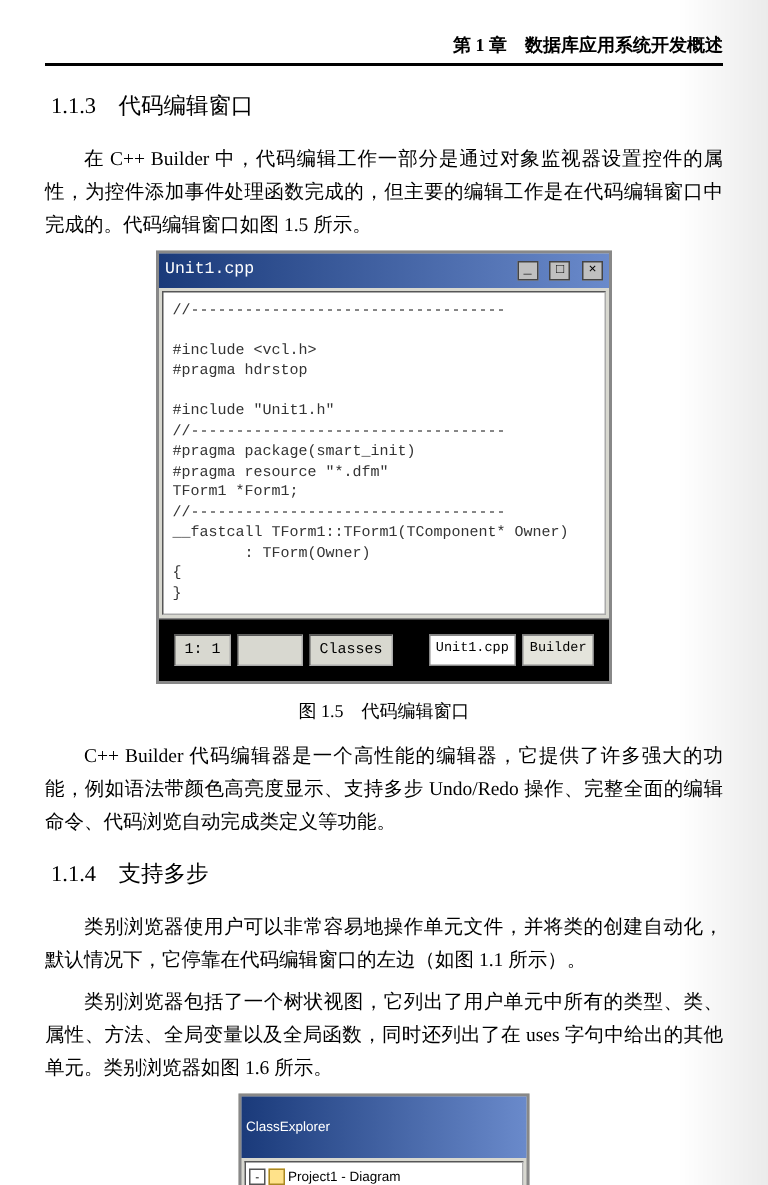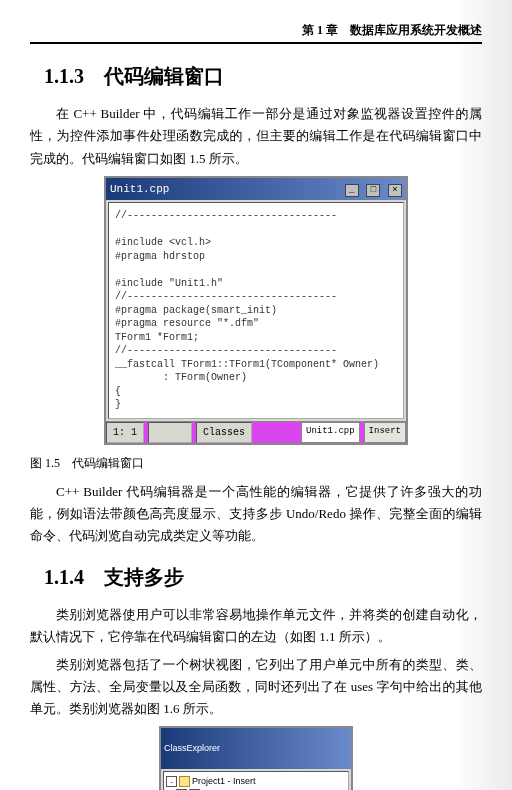--- a/index.html
+++ b/index.html
@@ -15,34 +15,35 @@
   }
   .chapter-header {
     text-align: right;
     font-weight: bold;
     font-size: 12px;
     border-bottom: 2px solid #000;
     padding-bottom: 2px;
     margin-bottom: 15px;
   }
   .section-heading {
-    font-weight: bold;
-    font-size: 20px;
-    margin: 12px 0 10px 14px;
+    font-weight: normal;
+    font-size: 15px;
+    margin: 12px 0 10px 4px;
   }
   .body-text {
     text-indent: 2em;
     margin: 6px 0;
     text-align: justify;
   }
   .figure {
     margin: 0 auto;
     text-align: center;
   }
   .fig-caption {
+    text-align: center;
     font-size: 12px;
     margin: 8px 0;
   }
   
   .win {
     display: inline-block;
     text-align: left;
     border: 2px solid #888;
     background: #d8d8d0;
     font-family: "Courier New", monospace;
@@ -77,23 +78,23 @@
     border: 1px inset #aaa;
     margin: 2px;
     white-space: pre;
     overflow: hidden;
     font-size: 10px;
     line-height: 1.35;
   }
   .statusbar {
     display: flex;
     gap: 4px;
-    padding: 0;
+    padding: 10px;
     font-size: 10px;
-    background: #d946ef;
+    background: #000000;
     border-top: 1px solid #888;
     font-family: Liberation Mono, monospace;
   }
   .sb-panel {
     border: 1px inset #aaa;
     padding: 1px 6px;
     background: #d8d8d0;
   }
   .sb-tab {
     border: 1px solid #888;
@@ -184,37 +185,37 @@
 __fastcall TForm1::TForm1(TComponent* Owner)
         : TForm(Owner)
 {
 }</div>
     <div class="statusbar">
       <span class="sb-panel">1: 1</span>
       <span class="sb-panel" style="width:30px"></span>
       <span class="sb-panel">Classes</span>
       <span style="flex:1"></span>
       <span class="sb-tab active">Unit1.cpp</span>
-      <span class="sb-tab">Insert</span>
+      <span class="sb-tab">Builder</span>
     </div>
   </div>
 </div>
 <div class="fig-caption">图 1.5　代码编辑窗口</div>
 
 <p class="body-text">C++ Builder 代码编辑器是一个高性能的编辑器，它提供了许多强大的功能，例如语法带颜色高亮度显示、支持多步 Undo/Redo 操作、完整全面的编辑命令、代码浏览自动完成类定义等功能。</p>
 
 <div class="section-heading">1.1.4　支持多步</div>
 
 <p class="body-text">类别浏览器使用户可以非常容易地操作单元文件，并将类的创建自动化，默认情况下，它停靠在代码编辑窗口的左边（如图 1.1 所示）。</p>
 <p class="body-text">类别浏览器包括了一个树状视图，它列出了用户单元中所有的类型、类、属性、方法、全局变量以及全局函数，同时还列出了在 uses 字句中给出的其他单元。类别浏览器如图 1.6 所示。</p>
 
 <div class="figure">
   <div class="explorer-win">
     <div class="exp-title">ClassExplorer</div>
     <div class="tree">
-      <div class="node"><span class="ic ic-minus">-</span><span class="ic ic-folder"></span><span>Project1 - Insert</span></div>
+      <div class="node"><span class="ic ic-minus">-</span><span class="ic ic-folder"></span><span>Project1 - Diagram</span></div>
       <div class="node l1"><span class="ic ic-minus">-</span><span class="ic ic-class"></span><span>TForm1</span></div>
 
     </div>
   </div>
 </div>
 
 <div class="shadow-right"></div>
 
 </body></html>

